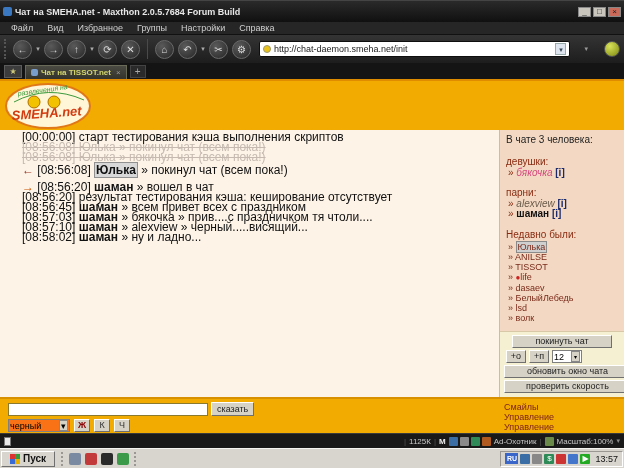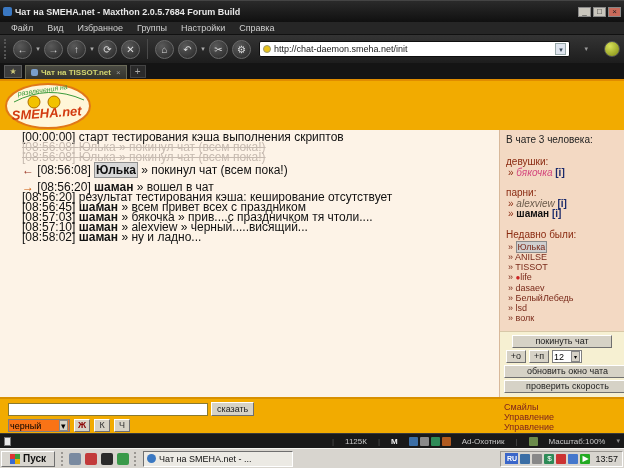--- a/index.html
+++ b/index.html
@@ -117,21 +117,21 @@
   .fmt-btn { width:16px; height:13px; background:#d6d2c6; border:1px solid; border-color:#fff #6f6f6f #6f6f6f #fff;
              font-size:9px; text-align:center; line-height:11px; margin-left:4px; color:#333; }
   .fmt-btn.bld { color:#8a0000; font-weight:bold; }
   .comp-right { width:124px; padding:3px 0 0 4px; font-size:9px; line-height:10px; }
   .comp-link { color:#7a1f1f; }
 
   
   .statusbar { height:15px; background:#191919; border-top:1px solid #3a3a3a; display:flex; align-items:center;
                padding:0 4px; color:#c8c8c8; font-size:8px; }
   .page-ico { width:7px; height:9px; background:#e8e8e8; border:1px solid #777; }
-  .sb-right { margin-left:auto; display:flex; align-items:center; gap:11px; }
+  .sb-right { margin-left:auto; display:flex; align-items:center; gap:3px; }
   .sb-sep { color:#555; }
   .sb-ico { width:9px; height:9px; border-radius:1px; flex:none; }
   .m-badge { font-weight:bold; color:#eee; }
   .sb-zoom-dd { color:#888; font-size:7px; }
 
   
   .taskbar { height:20px; background:#d8d5cf; border-top:1px solid #f5f4f0; display:flex; align-items:center; padding:0 1px; }
   .start-btn { height:16px; display:flex; align-items:center; background:#d8d5cf; border:1px solid;
                border-color:#fff #6f6f6f #6f6f6f #fff; padding:0 8px; margin-right:3px; }
   .flag { width:10px; height:10px; display:grid; grid-template-columns:5px 5px; margin-right:3px; }
@@ -331,24 +331,20 @@
       <span class="start-label" data-interactable="false">Пуск</span>
     </span>
     <span class="tb-grip" data-interactable="false"></span>
     <span id="quick-launch" style="display:flex;align-items:center">
         <span class="ql-ico" data-interactable="true" style="background: rgb(122, 138, 160);"></span>
         <span class="ql-ico" data-interactable="true" style="background: rgb(194, 58, 58);"></span>
         <span class="ql-ico" data-interactable="true" style="background: rgb(42, 42, 42);"></span>
         <span class="ql-ico" data-interactable="true" style="background: rgb(58, 154, 74);"></span>
       </span>
     <span class="tb-grip" data-interactable="false"></span>
-    <span class="task-btn" data-interactable="true">
-      <span class="task-ico" data-interactable="false"></span>
-      <span class="task-label" data-interactable="false">Чат на SMEHA.net - ...</span>
-    </span>
     <span class="tray" data-interactable="false">
       <span class="lang" data-interactable="true">RU</span>
       <span id="tray-icons" style="display:flex;gap:2px;align-items:center">
           <span class="tray-ico" data-interactable="true" style="background: rgb(59, 110, 165);"></span>
           <span class="tray-ico" data-interactable="true" style="background: rgb(136, 136, 136);"></span>
           <span class="tray-ico" data-interactable="true" style="background: rgb(46, 139, 87);">$</span>
           <span class="tray-ico" data-interactable="true" style="background: rgb(204, 51, 51);"></span>
           <span class="tray-ico" data-interactable="true" style="background: rgb(68, 119, 204);"></span>
           <span class="tray-ico" data-interactable="true" style="background: rgb(34, 170, 34);">▶</span>
         </span>

